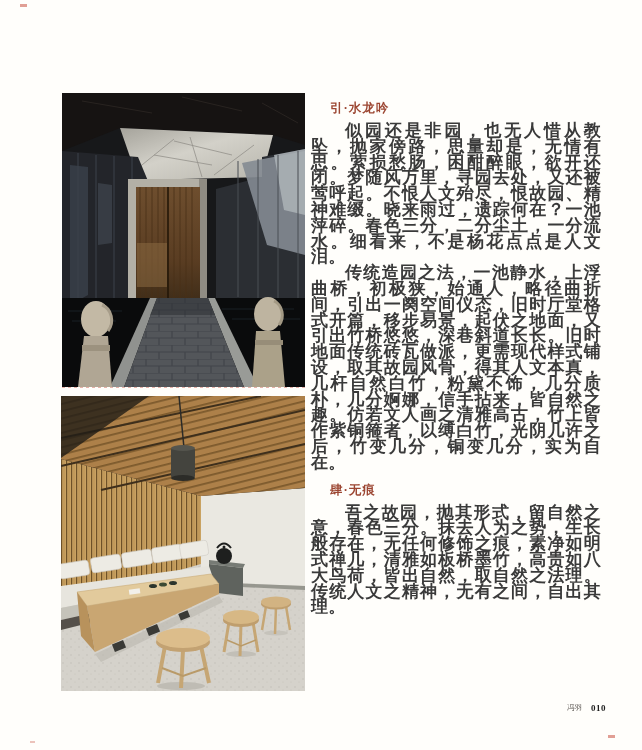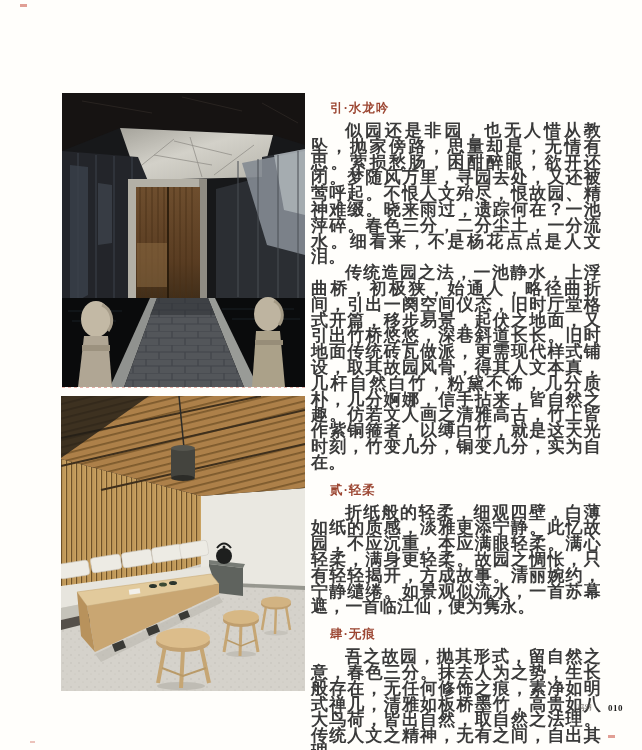--- a/index.html
+++ b/index.html
@@ -19,22 +19,22 @@
   .sec-heading{
     margin:11px 0 6px 0;padding-left:19px;
     font-size:12.5px;font-weight:bold;color:#9c4632;letter-spacing:1px;
   }
   .sec:first-child .sec-heading{margin-top:0;}
   .sec-body{
     margin:0;font-size:17px;line-height:15.8px;color:#3a3a3a;font-weight:600;
     text-align:justify;text-indent:2em;letter-spacing:0.2px;
   }
   .footer{
-    position:absolute;top:703px;left:563px;width:60px;
-    display:flex;gap:16px;align-items:flex-end;justify-content:flex-end;
+    position:absolute;top:703px;left:546px;width:60px;
+    display:flex;gap:9px;align-items:flex-end;justify-content:flex-end;
   }
   .author{font-size:7.5px;color:#55504c;}
   .pagenum{font-size:9px;font-weight:bold;color:#1d1d1d;letter-spacing:0.5px;}
   .crop-mark{position:absolute;background:#d9877c;opacity:0.8;}
   .cm-tl{left:20px;top:4px;width:7px;height:3px;}
   .cm-bl{left:30px;top:741px;width:5px;height:2px;opacity:0.5;}
   .cm-br{left:608px;top:735px;width:7px;height:3px;}
 </style>
 </head>
 <body>
@@ -228,25 +228,21 @@
   </figure>
 
   <span class="pink-line"></span>
 
   <main class="text-col">
     <section class="sec">
       <h3 class="sec-heading">引·水龙吟</h3>
       <p class="sec-body">似园还是非园，也无人惜从教坠，抛家傍路，思量却是，无情有思。萦损愁肠，困酣醉眼，欲开还闭。梦随风万里，寻园去处，又还被莺呼起。不恨人文殆尽，恨故园、精神难缀。晓来雨过，遗踪何在？一池萍碎。春色三分，二分尘土，一分流水。细看来，不是杨花点点是人文泪。</p>
     </section>
     <section class="sec">
-      <p class="sec-body">传统造园之法，一池静水，上浮曲桥，初极狭，始通人，略径曲折间，引出一阕空间仪态，旧时厅堂格式开篇，移步易景，起伏之地面，又引出竹桥悠悠，深巷斜道长长。旧时地面传统砖瓦做派，更需现代样式铺设，取其故园风骨，得其人文本真，几杆自然白竹，粉黛不饰，几分质朴，几分婀娜，信手拈来，皆自然之趣。仿若文人画之清雅高古，竹上皆作紫铜箍者，以缚白竹，就是这天光时刻，竹变几分，铜变几分，实为自在。</p>
-    </section>
-    <section class="sec">
-      <h3 class="sec-heading">贰·轻柔</h3>
-      <p class="sec-body">折纸般的轻柔，细观四壁，白薄如纸的质感，淡雅更添宁静。此忆故园，不应沉重，本应满眼轻柔。满心轻柔，满身更轻柔。故园之惆怅，只有轻轻揭开，方成故事。清丽婉约，宁静缱绻。如景观似流水，一首苏幕遮，一首临江仙，便为隽永。</p>
+      <p class="sec-body">传统造园之法，一池静水，上浮曲桥，初极狭，始通人，略径曲折间，引出一阕空间仪态，旧时厅堂格式开篇，移步易景，起伏之地面，又引出竹桥悠悠，深巷斜道长长。旧时地面传统砖瓦做派，更需现代样式铺设，取其故园风骨，得其人文本真，几杆自然白竹，粉黛不饰，几分质朴，几分婀娜，信手拈来，皆自然之趣。仿若文人画之清雅高古，竹上皆作紫铜箍者，以缚白竹，光阴几许之后，竹变几分，铜变几分，实为自在。</p>
     </section>
     <section class="sec">
     </section>
     <section class="sec">
       <h3 class="sec-heading">肆·无痕</h3>
       <p class="sec-body">吾之故园，抛其形式，留自然之意，春色三分。抹去人为之势，生长般存在，无任何修饰之痕，素净如明式禅几，清雅如板桥墨竹，高贵如八大鸟荷，皆出自然，取自然之法理。传统人文之精神，无有之间，自出其理。</p>
     </section>
   </main>
 
   <div class="footer">

